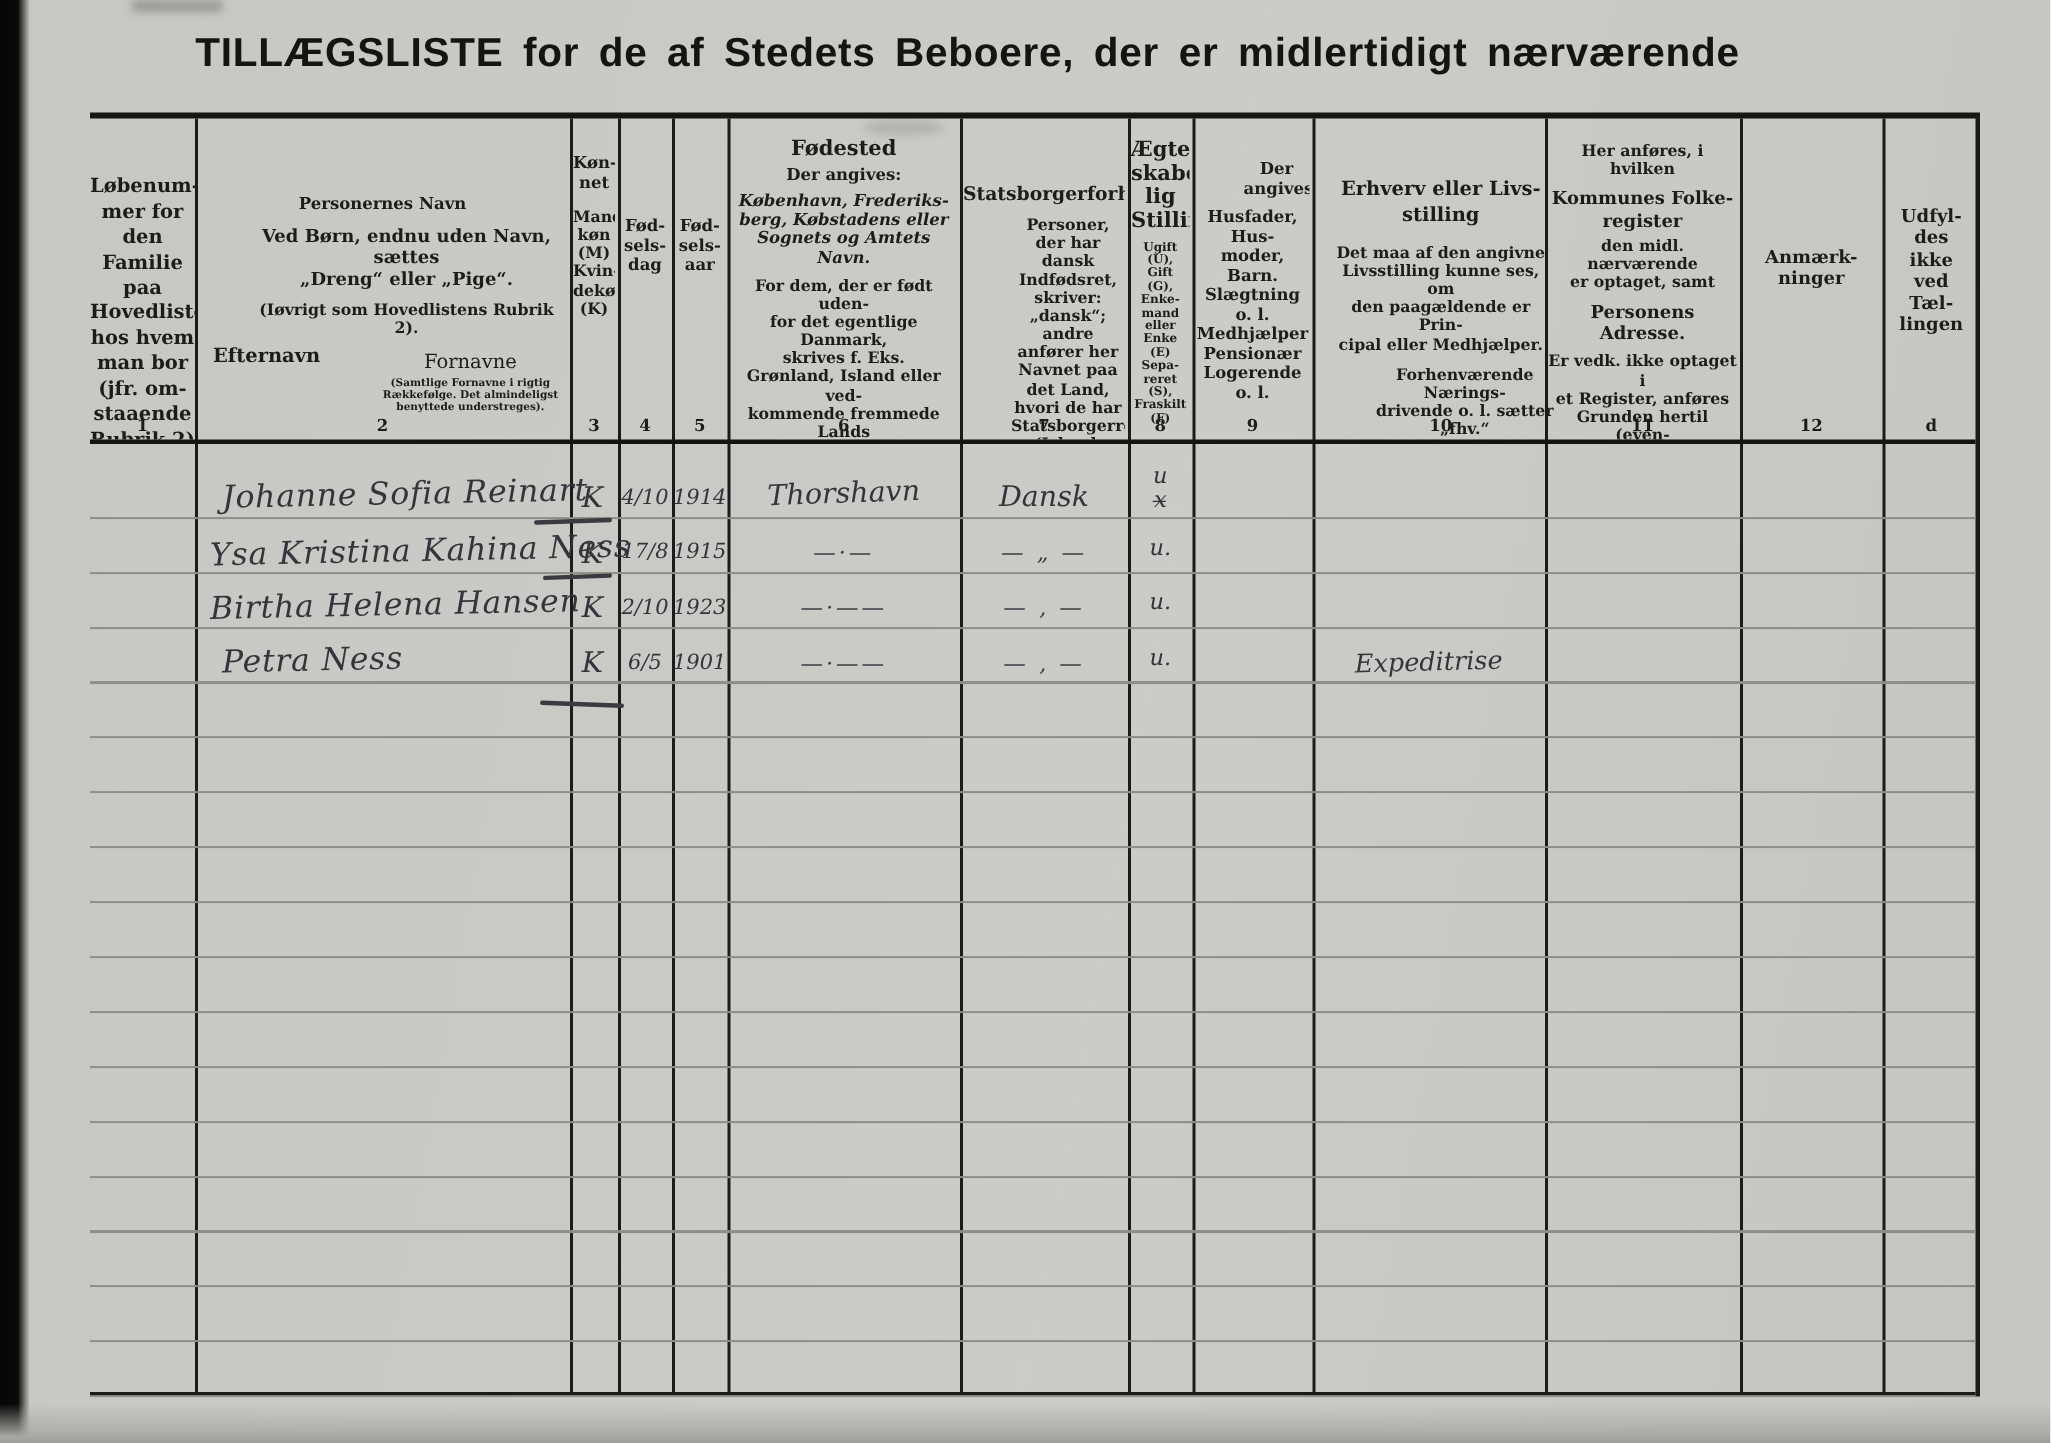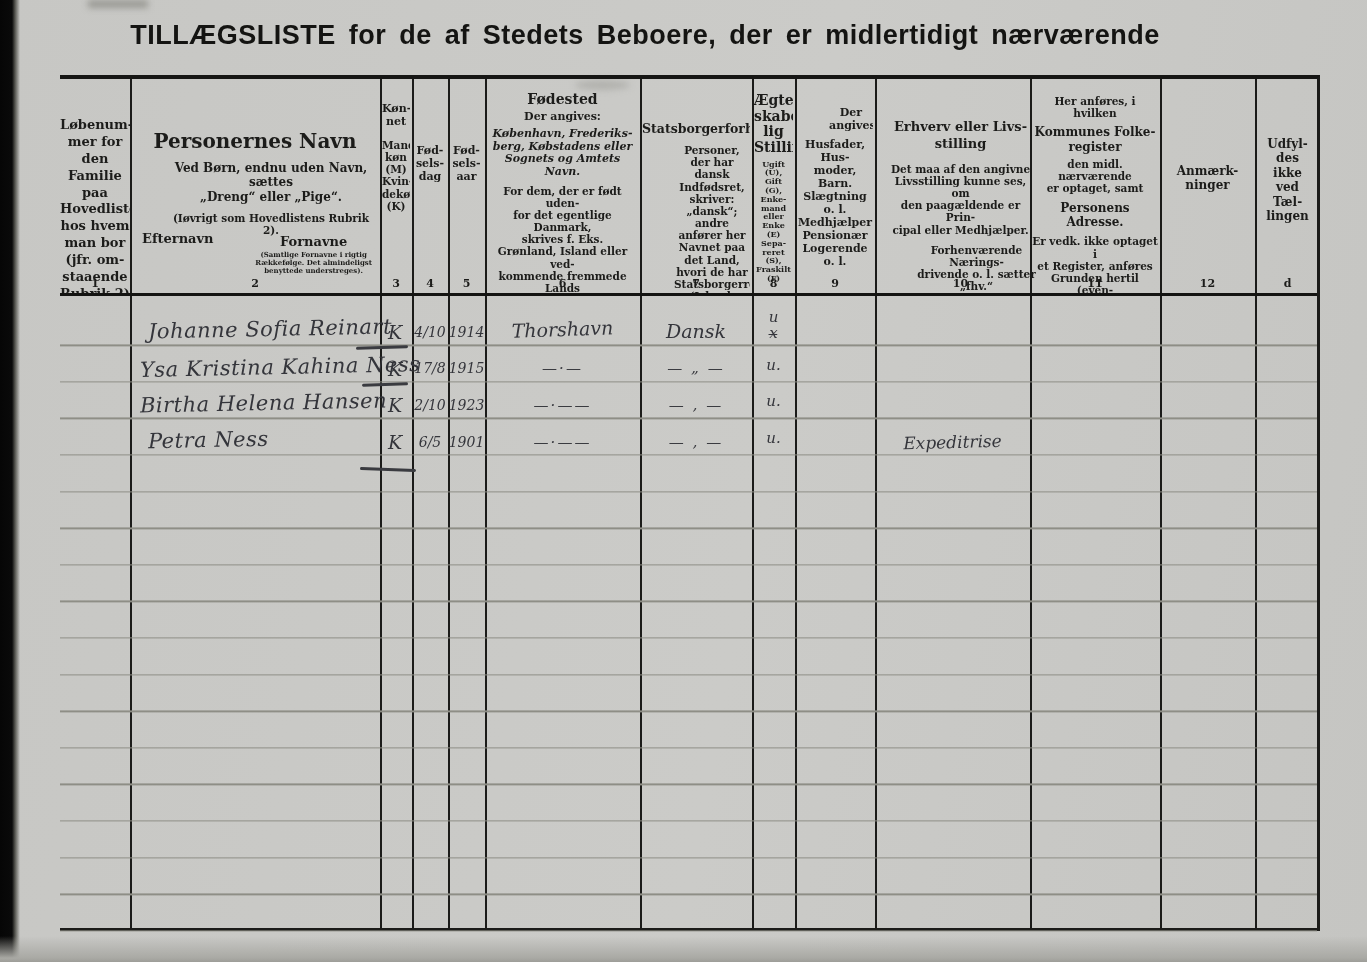--- a/index.html
+++ b/index.html
@@ -96,28 +96,28 @@
 Hovedlisten,
 hos hvem
 man bor
 (jfr. om-
 staaende
 Rubrik 2)</div>
         <div class="colnum">1</div>
       </div>
 
       <div class="hcell" style="left:72px;width:246px;padding-top:50px">
-        <div class="h-title" style="font-size:20px">Personernes Navn</div>
+        <div class="h-title" style="font-size:11px">Personernes Navn</div>
         <div class="pre t12 mt8" style="font-weight:bold">Ved Børn, endnu uden Navn, sættes
 „Dreng“ eller „Pige“.</div>
         <div class="t10 mt8" style="font-weight:bold">(Iøvrigt som Hovedlistens Rubrik 2).</div>
         <div class="namerow">
           <span class="t13" style="font-weight:bold">Efternavn</span>
           <span class="fornavne-blk">
-            <span class="t13" style="font-weight:bold">Fornavne</span>
+            <span class="t13" style="font-weight:normal">Fornavne</span>
             <span class="tiny-note" style="display:block">(Samtlige Fornavne i rigtig
 Rækkefølge. Det almindeligst
 benyttede understreges).</span>
           </span>
         </div>
         <div class="colnum">2</div>
       </div>
 
       <div class="hcell" style="left:322px;width:28px;padding-top:24px">
         <div class="pre h-title t11">Køn-

